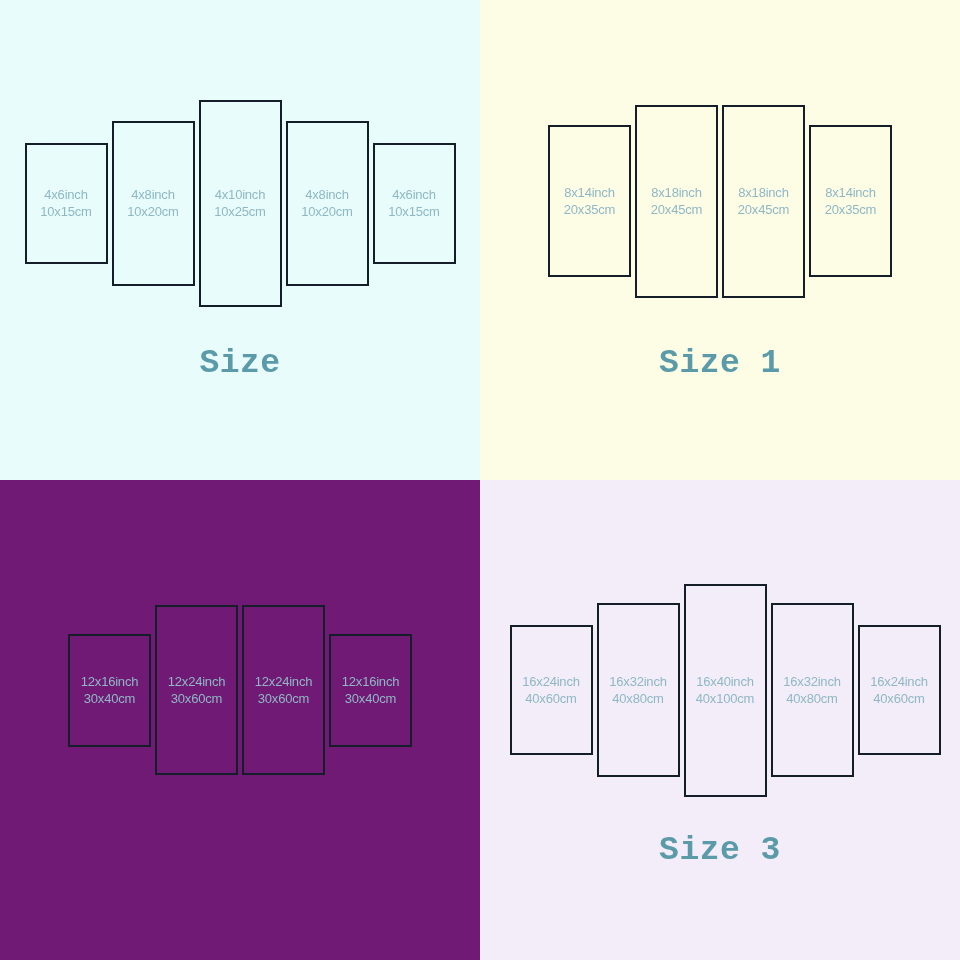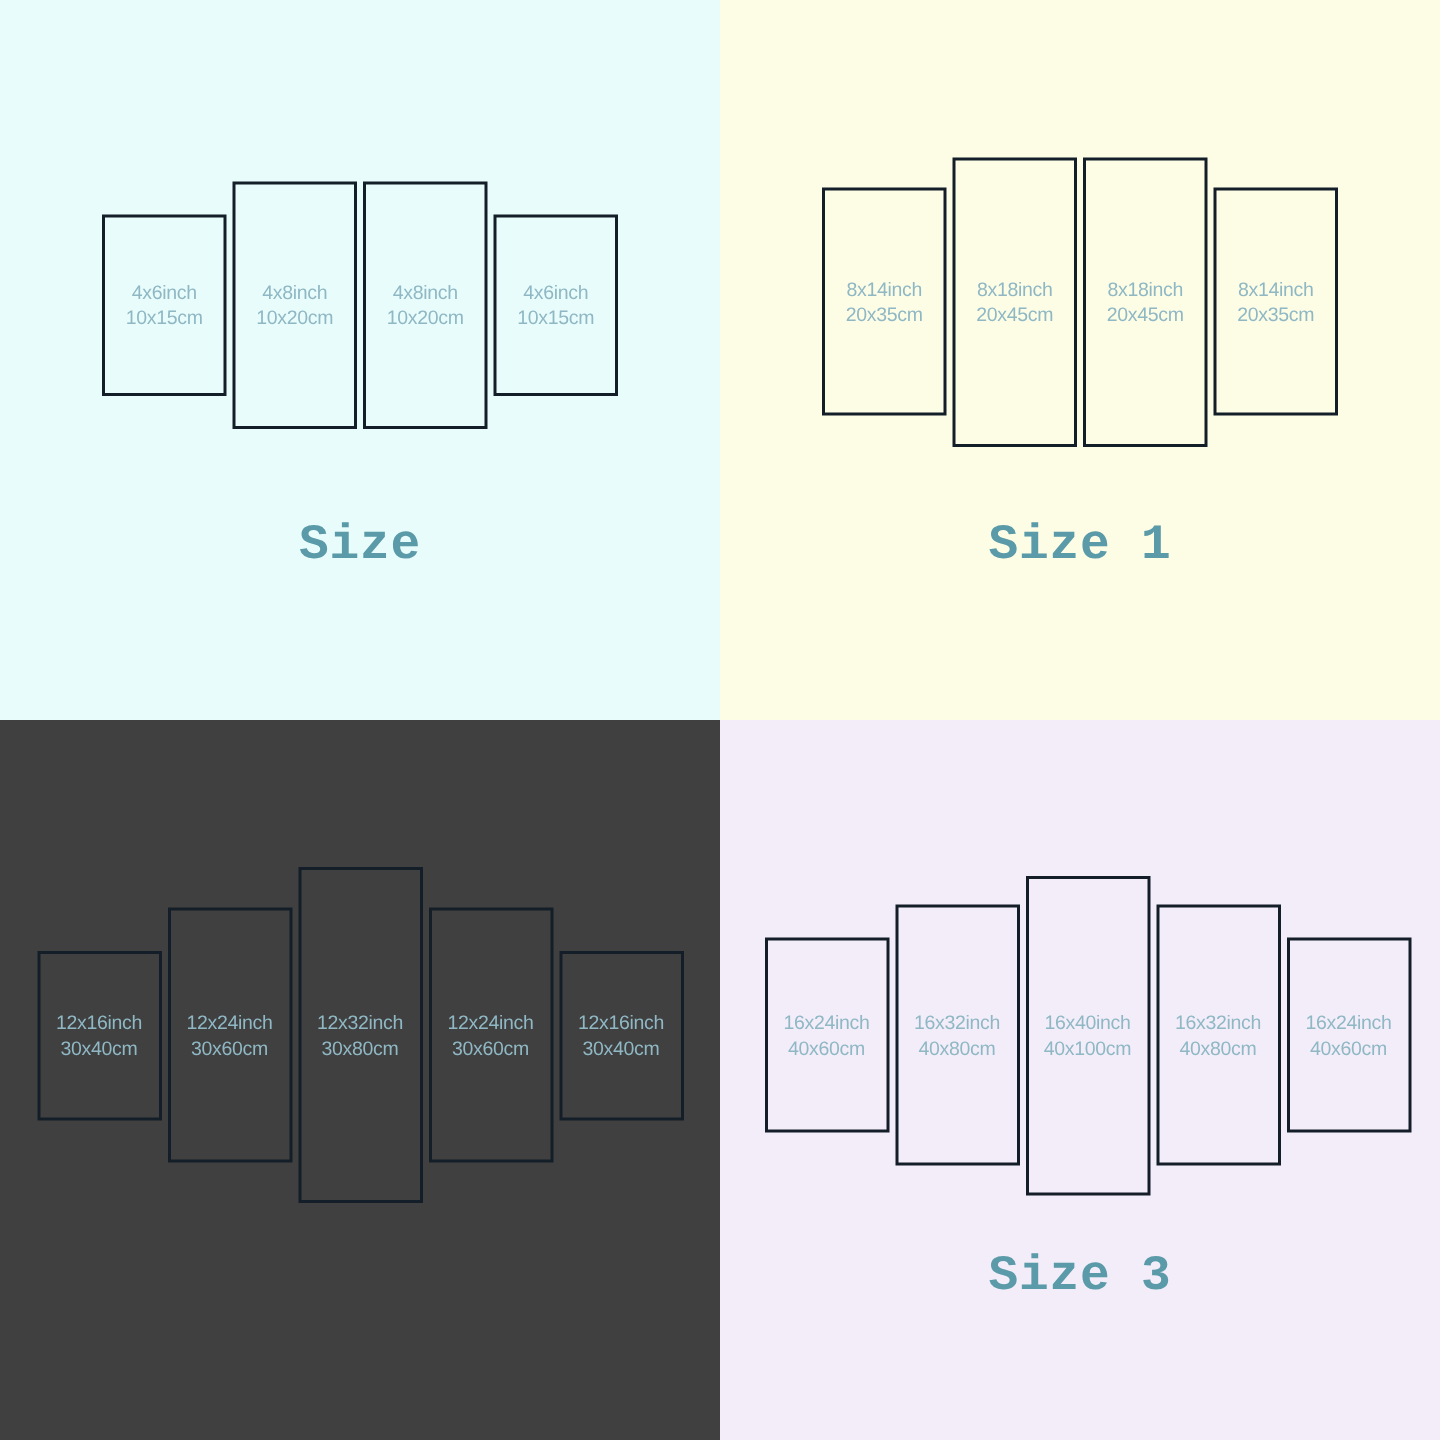--- a/index.html
+++ b/index.html
@@ -84,20 +84,26 @@
             <span class="ln">4x6inch</span>
             <span class="ln">10x15cm</span>
           </div>
         </div>
         <div class="panel" style="height: 165px;">
           <div class="panel-label">
             <span class="ln">4x8inch</span>
             <span class="ln">10x20cm</span>
           </div>
         </div>
+        <div class="panel" style="height: 207px;">
+          <div class="panel-label">
+            <span class="ln">4x10inch</span>
+            <span class="ln">10x25cm</span>
+          </div>
+        </div>
         <div class="panel" style="height: 165px;">
           <div class="panel-label">
             <span class="ln">4x8inch</span>
             <span class="ln">10x20cm</span>
           </div>
         </div>
         <div class="panel" style="height: 121px;">
           <div class="panel-label">
             <span class="ln">4x6inch</span>
             <span class="ln">10x15cm</span>
@@ -128,38 +134,32 @@
         </div>
         <div class="panel" style="height: 152px;">
           <div class="panel-label">
             <span class="ln">8x14inch</span>
             <span class="ln">20x35cm</span>
           </div>
         </div>
       </div>
       <div class="q-title" style="top: 345px;">Size 1</div>
     </div>
-    <div class="quadrant" style="background: #404040;">
+    <div class="quadrant" style="background: #701a75;">
       <div class="panels" style="top: 98px; height: 224px;">
         <div class="panel" style="height: 113px;">
           <div class="panel-label">
             <span class="ln">12x16inch</span>
             <span class="ln">30x40cm</span>
           </div>
         </div>
         <div class="panel" style="height: 170px;">
           <div class="panel-label">
             <span class="ln">12x24inch</span>
             <span class="ln">30x60cm</span>
-          </div>
-        </div>
-        <div class="panel" style="height: 224px;">
-          <div class="panel-label">
-            <span class="ln">12x32inch</span>
-            <span class="ln">30x80cm</span>
           </div>
         </div>
         <div class="panel" style="height: 170px;">
           <div class="panel-label">
             <span class="ln">12x24inch</span>
             <span class="ln">30x60cm</span>
           </div>
         </div>
         <div class="panel" style="height: 113px;">
           <div class="panel-label">

